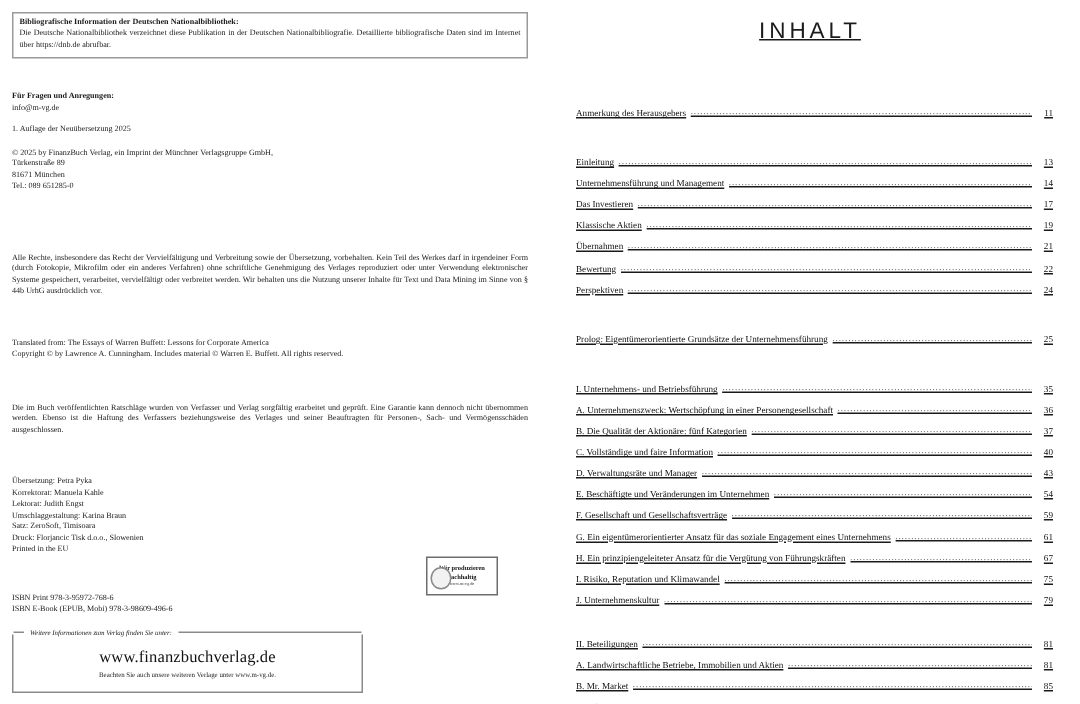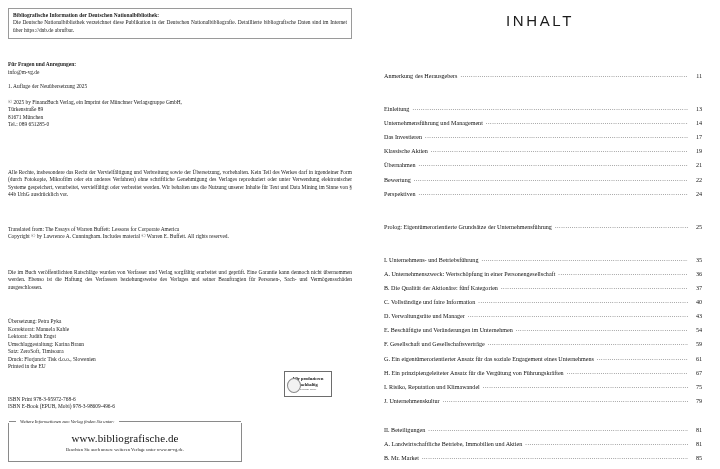--- a/index.html
+++ b/index.html
@@ -154,20 +154,21 @@
     margin-top: 1px;
   }
 
   
   .page-right {
     position: relative;
     width: 360px;
     height: 469px;
     box-sizing: border-box;
     padding: 0;
+    text-decoration: underline;
   }
   .toc-title {
     text-align: center;
     font-family: "Liberation Sans", sans-serif;
     font-weight: 300;
     font-size: 15px;
     letter-spacing: 2.6px;
     color: #1b1b1b;
     margin-top: 12px;
   }
@@ -253,21 +254,21 @@
       <span class="line">ISBN Print 978-3-95972-768-6</span>
       <span class="line">ISBN E-Book (EPUB, Mobi) 978-3-98609-496-6</span>
     </div>
 
     <div class="pub-box">
       <div class="pub-legend">
         <span class="rule"></span>
         <span class="legend-text">Weitere Informationen zum Verlag finden Sie unter:</span>
         <span class="rule rule-right"></span>
       </div>
-      <div class="pub-url">www.bibliografische.de</div>
+      <div class="pub-url">www.finanzbuchverlag.de</div>
       <div class="pub-note">Beachten Sie auch unsere weiteren Verlage unter www.m-vg.de.</div>
     </div>
 
     <div class="badge">
       <span class="badge-mark"></span>
       <span class="badge-l1">Wir produzieren</span>
       <span class="badge-l2">nachhaltig</span>
       <span class="badge-l3">www.m-vg.de</span>
     </div>
 

